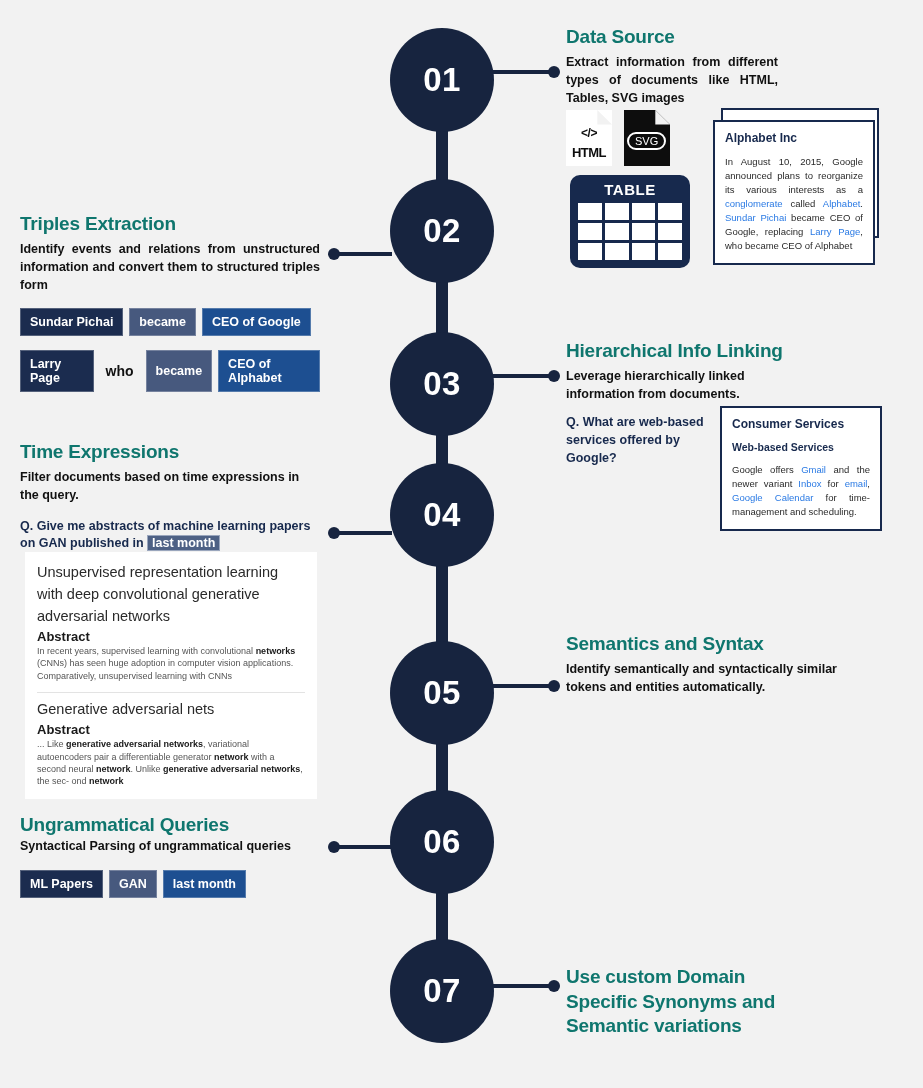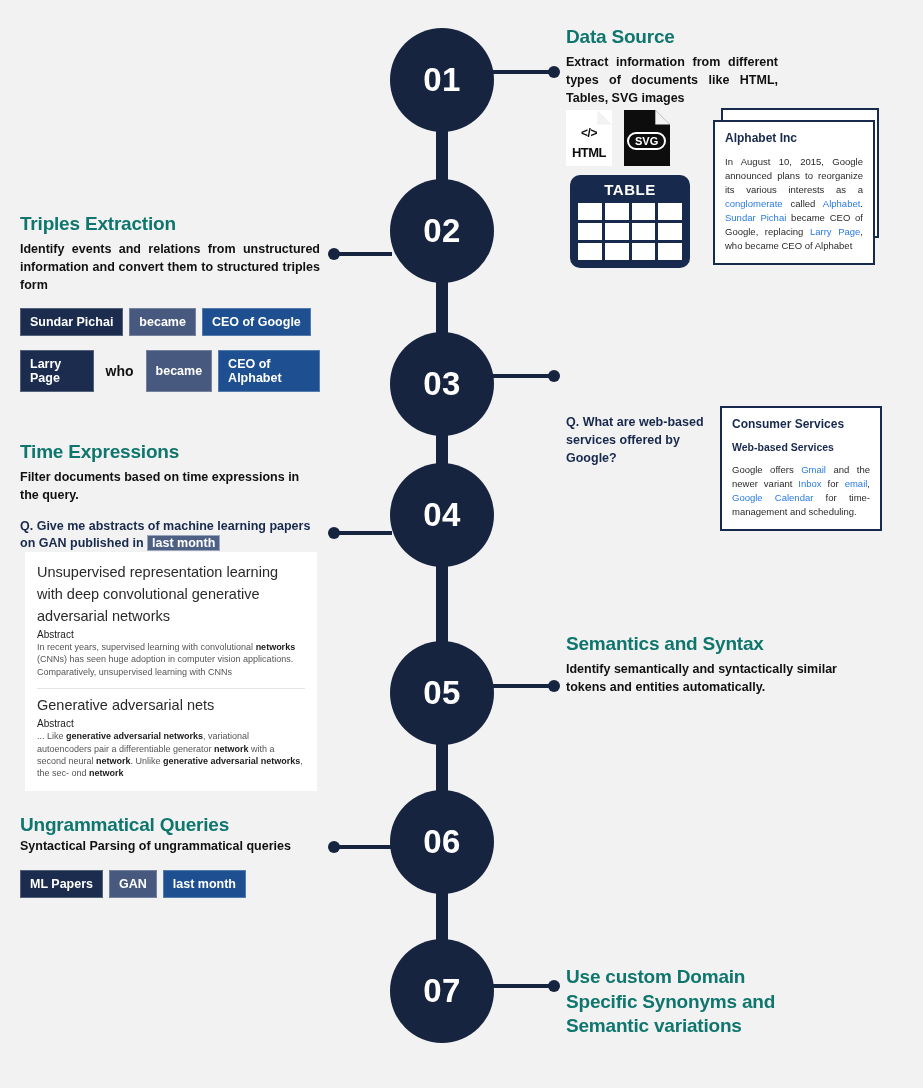--- a/index.html
+++ b/index.html
@@ -93,21 +93,21 @@
   .fileicon.white .tagtop { color: #0d0d0d; }
   .fileicon .tagbot {
     position: absolute; left: 0; bottom: 6px; right: 0;
     text-align: center; font-size: 13px; font-weight: bold;
     color: #ffffff; letter-spacing: -.5px;
   }
   .fileicon.white .tagbot { color: #0d0d0d; }
   .fileicon .badge {
     position: absolute; left: 3px; top: 22px;
     border: 2px solid #ffffff; border-radius: 10px;
-    padding: 1px 6px; font-size: 11px; font-weight: bold; color: #ffffff;
+    padding: 1px 6px; font-size: 11px; font-weight: normal; color: #ffffff;
     background: #0d0d0d;
   }
 
   .tablecard {
     position: absolute;
     width: 120px; background: #17294d; border-radius: 10px;
     padding: 6px 8px 8px;
   }
   .tablecard .tlabel {
     color: #ffffff; font-size: 15px; font-weight: bold;
@@ -145,21 +145,21 @@
 
   
   .abstracts {
     position: absolute; background: #ffffff;
     width: 292px; padding: 10px 12px 12px;
   }
   .abstracts .title {
     color: #2a2a2a; font-size: 14.5px; line-height: 1.5;
   }
   .abstracts .lbl {
-    color: #1a1a1a; font-size: 10px; font-weight: normal; margin-top: 2px;
+    color: #1a1a1a; font-size: 13px; font-weight: bold; margin-top: 2px;
   }
   .abstracts .body {
     color: #555555; font-size: 9px; line-height: 1.35; margin-top: 1px;
   }
   .abstracts .body b { color: #1a1a1a; }
   .abstracts .rule { height: 1px; background: #e3e3e3; margin: 10px 0 6px; }
 
   
   .syn {
     position: absolute; border-collapse: collapse;
@@ -276,20 +276,24 @@
       <div class="chip blue">CEO of Google</div>
     </div>
     <div class="chips">
       <div class="chip dark">Larry Page</div>
       <div class="chip plain">who</div>
       <div class="chip slate">became</div>
       <div class="chip blue">CEO of Alphabet</div>
     </div>
   </div>
 
+  <div class="blk" style="left:566px; top:340px; width:230px;">
+    <div class="h">Hierarchical Info Linking</div>
+    <div class="sub nojust">Leverage hierarchically linked information from documents.</div>
+  </div>
   <div class="blk" style="left:566px; top:414px; width:140px;">
     <div class="q" style="margin-top:0">Q. What are web-based services offered by Google?</div>
   </div>
 
   <div class="cardfront" style="left:720px; top:406px; width:162px;">
     <div class="cardtitle">Consumer Services</div>
     <div class="cardsub">Web-based Services</div>
     <div class="cardbody"><span>Google offers </span><span class="lnk">Gmail</span><span> and the newer variant </span><span class="lnk">Inbox</span><span> for </span><span class="lnk">email</span><span>, </span><span class="lnk">Google Calendar</span><span> for time-management and scheduling.</span></div>
   </div>
 

